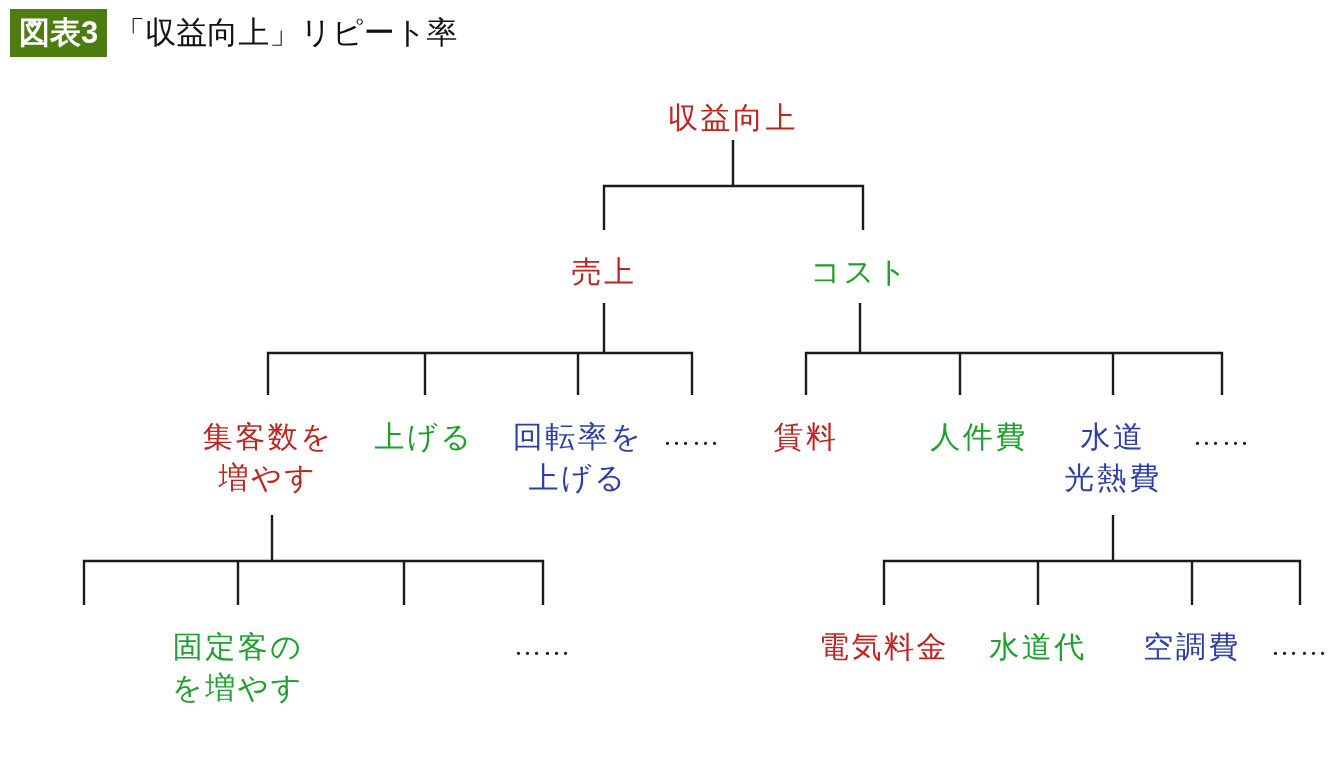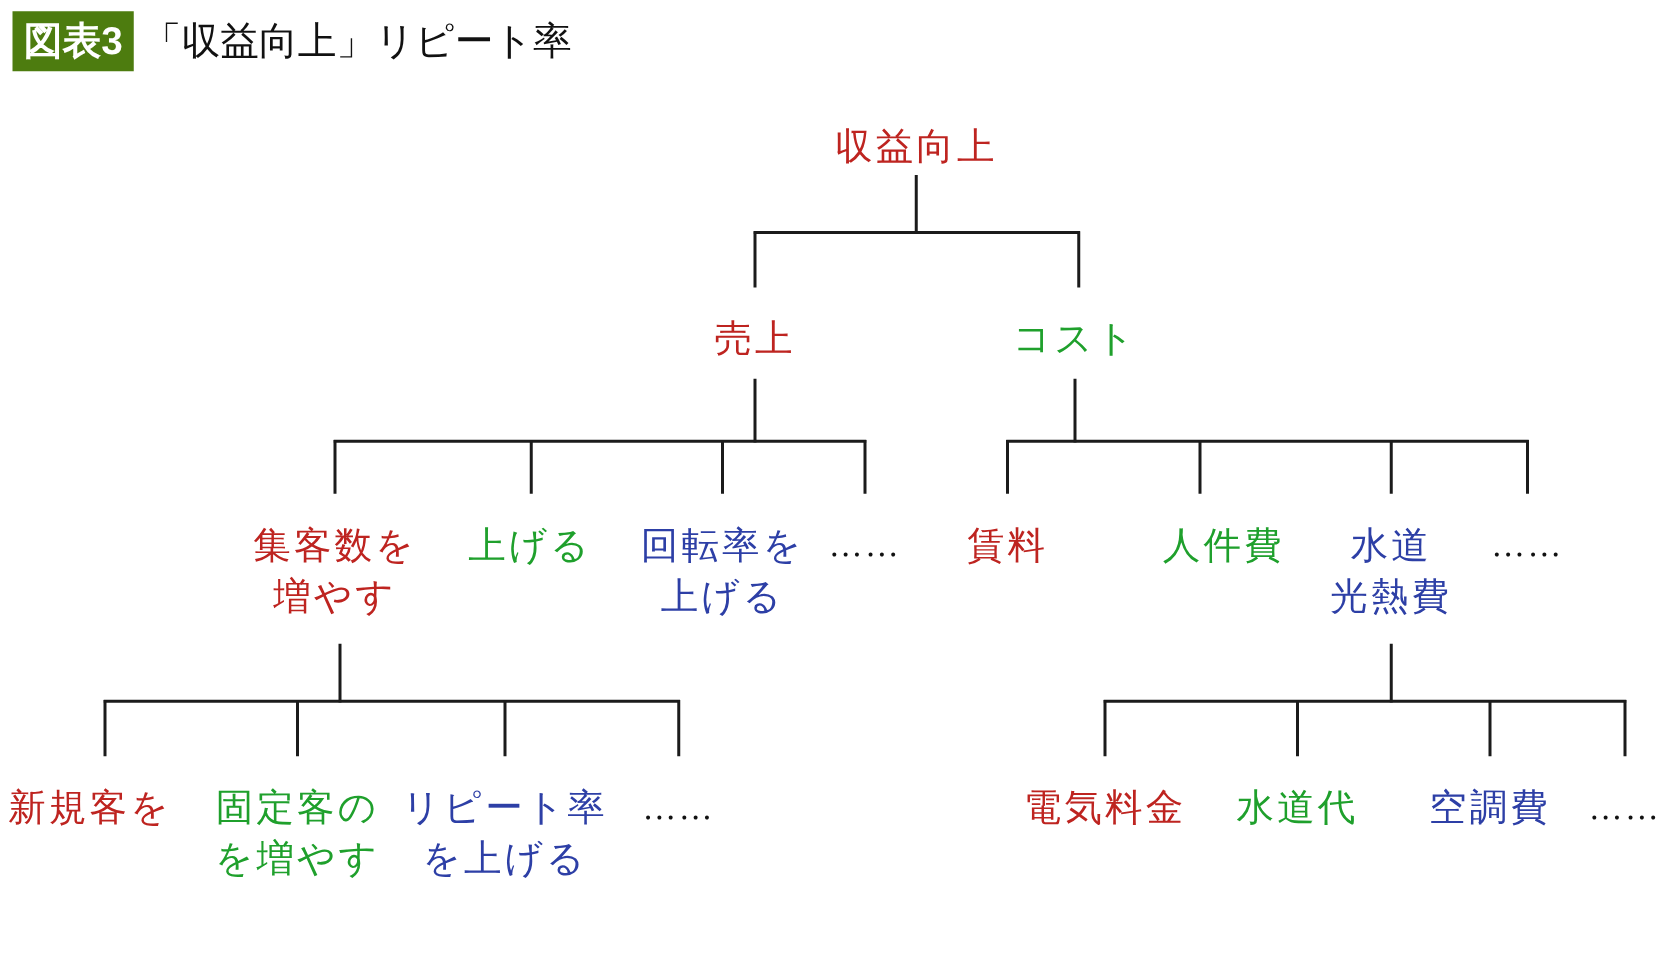--- a/index.html
+++ b/index.html
@@ -165,29 +165,24 @@
   <div class="node c-green" style="left:960px; top:416px;margin-left:19px;">
     <span class="ln">人件費</span>
   </div>
   <div class="node c-blue" style="left:1113px; top:416px;">
     <span class="ln">水道</span>
     <span class="ln">光熱費</span>
   </div>
   <div class="ellipsis" style="left:1222px; top:416px;">……</div>
 
   <div class="node c-red" style="left:72px; top:626px;">
-    <span class="ln">新規客を</span>
   </div>
   <div class="node c-green" style="left:238px; top:626px;">
     <span class="ln">固定客の</span>
     <span class="ln">を増やす</span>
-  </div>
-  <div class="node c-blue" style="left:404px; top:626px;">
-    <span class="ln">リピート率</span>
-    <span class="ln">を上げる</span>
   </div>
   <div class="ellipsis" style="left:543px; top:626px;">……</div>
 
   <div class="node c-red" style="left:884px; top:626px;">
     <span class="ln">電気料金</span>
   </div>
   <div class="node c-green" style="left:1038px; top:626px;">
     <span class="ln">水道代</span>
   </div>
   <div class="node c-blue" style="left:1192px; top:626px;">

